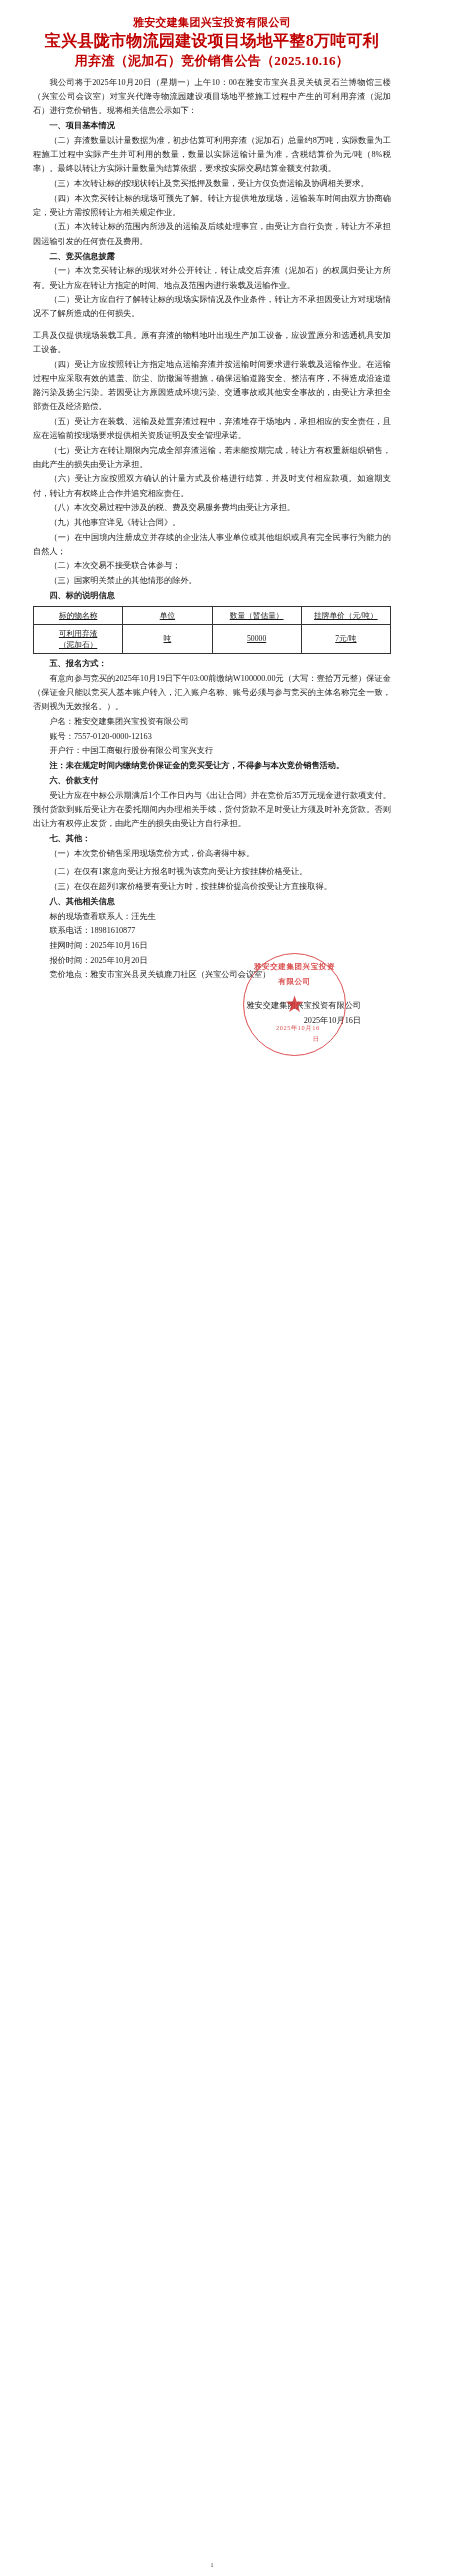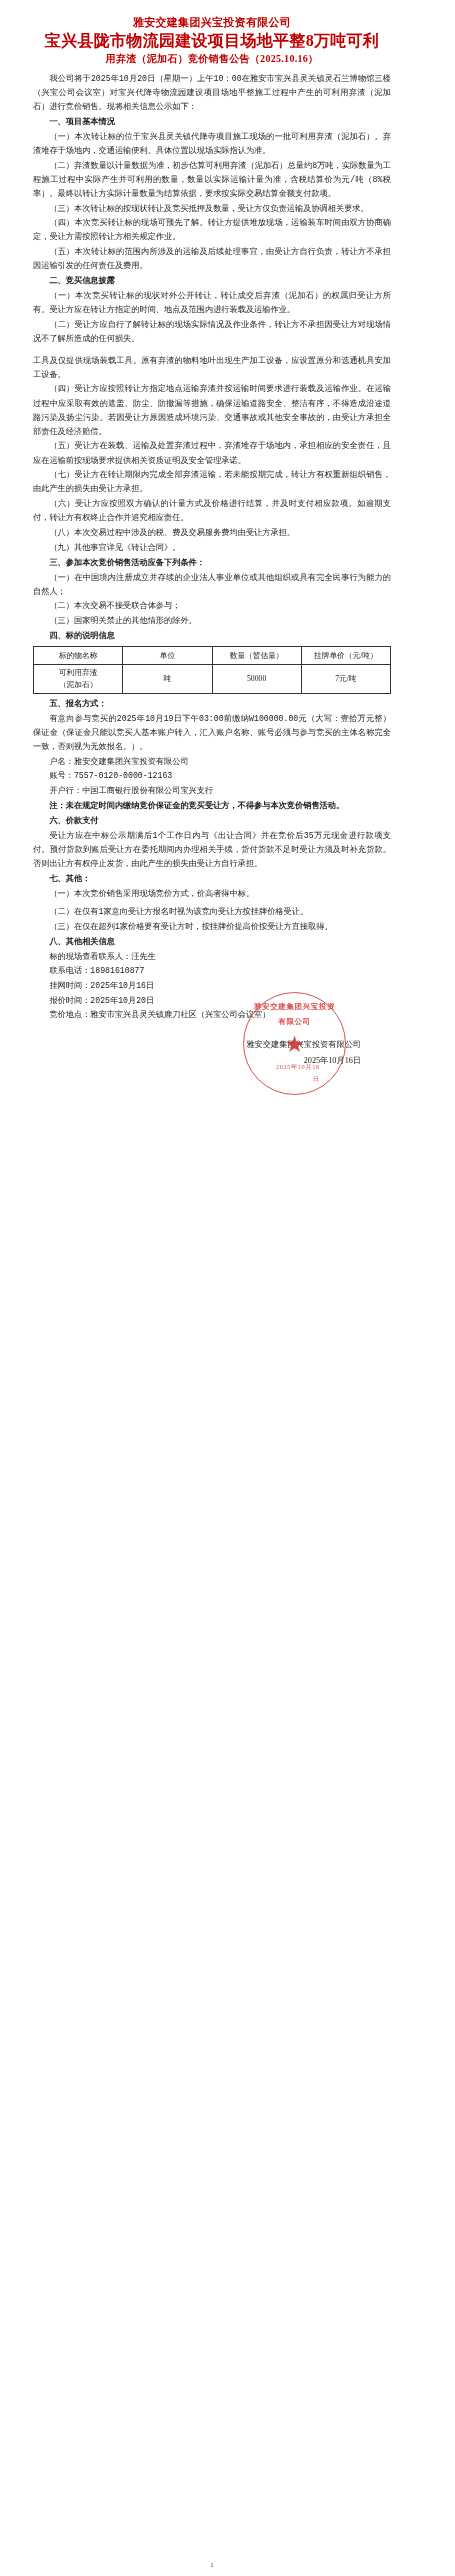--- a/index.html
+++ b/index.html
@@ -29,47 +29,47 @@
   }
   .title-line1 {
     font-size: 11px;
     letter-spacing: 0.3px;
   }
   .title-line2 {
     font-size: 16px;
     letter-spacing: 0.3px;
   }
   .title-line3 {
-    font-size: 10px;
+    font-size: 13px;
     letter-spacing: 0.3px;
   }
   .body-text {
     font-size: 8.2px;
     line-height: 1.72;
     text-align: justify;
     text-justify: inter-ideograph;
   }
   .p {
     margin: 0 0 0.6px 0;
     text-indent: 2em;
-    font-family: Liberation Mono, monospace;
   }
   .p-noindent {
     margin: 0 0 0.6px 0;
     text-indent: 0;
   }
   .section-head {
     margin: 1.1px 0 0.6px 0;
     text-indent: 2em;
     font-weight: bold;
   }
   .tbl-wrap {
     margin: 2.3px 0 3.4px 0;
     display: flex;
     justify-content: flex-end;
+    text-decoration: underline;
   }
   table.info {
     border-collapse: collapse;
     width: 100%;
     font-size: 7.7px;
     table-layout: fixed;
   }
   table.info th, table.info td {
     border: 0.6px solid #333;
     text-align: center;
@@ -153,42 +153,40 @@
     <div class="title-line1">雅安交建集团兴宝投资有限公司</div>
     <div class="title-line2">宝兴县陇市物流园建设项目场地平整8万吨可利</div>
     <div class="title-line3">用弃渣（泥加石）竞价销售公告（2025.10.16）</div>
   </div>
 
   <div class="body-text">
 
     <p class="p">我公司将于2025年10月20日（星期一）上午10：00在雅安市宝兴县灵关镇灵石兰博物馆三楼（兴宝公司会议室）对宝兴代降寺物流园建设项目场地平整施工过程中产生的可利用弃渣（泥加石）进行竞价销售。现将相关信息公示如下：</p>
 
     <p class="section-head">一、项目基本情况</p>
-    <p class="p">（一）本次转让标的位于宝兴县灵关镇代降寺项目施工现场的一批可利用弃渣（泥加石）。弃渣堆存于场地内，交通运输便利。具体位置以现场实际指认为准。</p>
     <p class="p">（二）弃渣数量以计量数据为准，初步估算可利用弃渣（泥加石）总量约8万吨，实际数量为工程施工过程中实际产生并可利用的数量，数量以实际运输计量为准，含税结算价为元/吨（8%税率）。最终以转让方实际计量数量为结算依据，要求按实际交易结算金额支付款项。</p>
     <p class="p">（三）本次转让标的按现状转让及竞买抵押及数量，受让方仅负责运输及协调相关要求。</p>
     <p class="p">（四）本次竞买转让标的现场可预先了解。转让方提供堆放现场，运输装车时间由双方协商确定，受让方需按照转让方相关规定作业。</p>
     <p class="p">（五）本次转让标的范围内所涉及的运输及后续处理事宜，由受让方自行负责，转让方不承担因运输引发的任何责任及费用。</p>
 
     <p class="section-head">二、竞买信息披露</p>
     <p class="p">（一）本次竞买转让标的现状对外公开转让，转让成交后弃渣（泥加石）的权属归受让方所有。受让方应在转让方指定的时间、地点及范围内进行装载及运输作业。</p>
     <p class="p">（二）受让方应自行了解转让标的现场实际情况及作业条件，转让方不承担因受让方对现场情况不了解所造成的任何损失。</p>
 
     <div class="spacer-md"></div>
 
     <p class="p-noindent">工具及仅提供现场装载工具。原有弃渣的物料地叶出现生产加工设备，应设置原分和选通机具安加工设备。</p>
     <p class="p">（四）受让方应按照转让方指定地点运输弃渣并按运输时间要求进行装载及运输作业。在运输过程中应采取有效的遮盖、防尘、防撒漏等措施，确保运输道路安全、整洁有序，不得造成沿途道路污染及扬尘污染。若因受让方原因造成环境污染、交通事故或其他安全事故的，由受让方承担全部责任及经济赔偿。</p>
     <p class="p">（五）受让方在装载、运输及处置弃渣过程中，弃渣堆存于场地内，承担相应的安全责任，且应在运输前按现场要求提供相关资质证明及安全管理承诺。</p>
     <p class="p">（七）受让方在转让期限内完成全部弃渣运输，若未能按期完成，转让方有权重新组织销售，由此产生的损失由受让方承担。</p>
     <p class="p">（六）受让方应按照双方确认的计量方式及价格进行结算，并及时支付相应款项。如逾期支付，转让方有权终止合作并追究相应责任。</p>
     <p class="p">（八）本次交易过程中涉及的税、费及交易服务费均由受让方承担。</p>
     <p class="p">（九）其他事宜详见《转让合同》。</p>
     <p class="p"></p>
 
-    <p class="section-head">三、参加本次竞价销售活动应备下列条件：</p>
     <p class="p">（一）在中国境内注册成立并存续的企业法人事业单位或其他组织或具有完全民事行为能力的自然人；</p>
     <p class="p">（二）本次交易不接受联合体参与；</p>
     <p class="p">（三）国家明关禁止的其他情形的除外。</p>
 
     <p class="section-head">四、标的说明信息</p>
 
     <div class="tbl-wrap">
       <table class="info">
         <thead>
           <tr>

